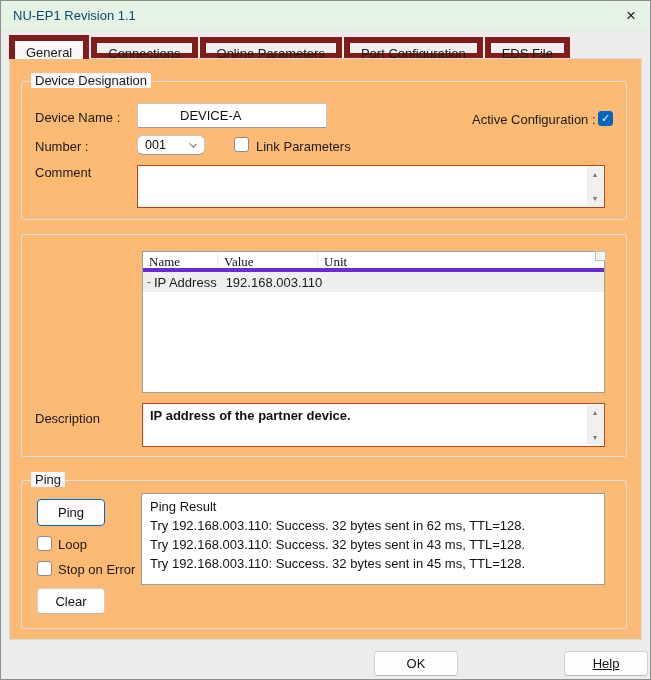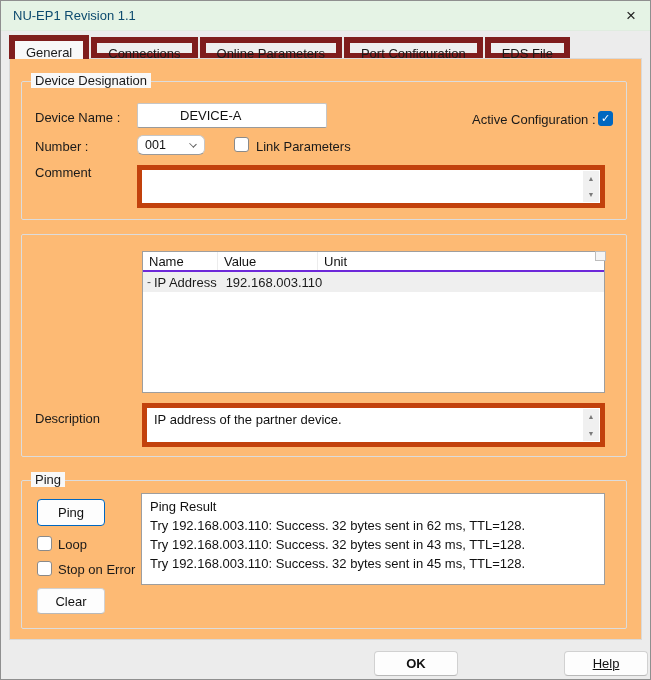--- a/index.html
+++ b/index.html
@@ -78,34 +78,34 @@
     border:1px solid #8a8a8a; background:#fff;
   }
   .cb.checked {
     background:#0067c0; border-color:#0067c0; color:#fff;
     display:flex; align-items:center; justify-content:center;
     font-size:11px; line-height:1;
   }
   
   .scrollbox {
     position:absolute; background:#ffffff;
-    border:5px solid #c2410c; font-size:13px; color:#111;
+    border:1px solid #c2410c; font-size:13px; color:#111;font-weight:bold;
   }
   .scrollbox .content { position:absolute; left:7px; top:3px; right:22px; line-height:17px; }
   .vscroll {
     position:absolute; top:1px; bottom:1px; right:1px; width:16px;
     background:#f0f0f0; display:flex; flex-direction:column;
     justify-content:space-between; align-items:center;
   }
   .vscroll .arr { font-size:7px; color:#7a7a7a; padding:4px 0; line-height:1; }
   
   .grid {
     position:absolute; background:#ffffff; border:1px solid #9e9e9e;
   }
-  .grid .hdr { display:flex; height:20px; border-bottom:2px solid #6d28d9; }
+  .grid .hdr { display:flex; height:20px; border-bottom:4px solid #6d28d9;font-family:Liberation Serif, serif; }
   .grid .hdr .hc {
     padding:2px 0 0 6px; font-size:13px; color:#111;
     border-right:1px solid #ececec; white-space:nowrap; overflow:hidden;
   }
   .grid .row { display:flex; height:20px; background:#efefef; align-items:center; }
   .grid .row .tree { color:#555; font-size:12px; padding:0 3px 0 4px; }
   .grid .row .nm { font-size:13px; white-space:nowrap; }
   .grid .row .vl { font-size:13px; white-space:nowrap; padding-left:9px; }
   .corner-sq {
     position:absolute; width:11px; height:10px;
@@ -223,20 +223,20 @@
       <div class="resultbox" style="left:119px; top:12px; width:464px; height:92px;">
         <div>Ping Result</div>
         <div>Try 192.168.003.110: Success. 32 bytes sent in 62 ms, TTL=128.</div>
         <div>Try 192.168.003.110: Success. 32 bytes sent in 43 ms, TTL=128.</div>
         <div>Try 192.168.003.110: Success. 32 bytes sent in 45 ms, TTL=128.</div>
       </div>
     </div>
 
   </div>
 
-  <div class="btn" style="left:373px; top:650px; width:84px; height:25px;font-weight:bold;">
+  <div class="btn" style="left:373px; top:650px; width:84px; height:25px;">
     <span>OK</span>
   </div>
   <div class="btn" style="left:563px; top:650px; width:84px; height:25px;text-decoration:underline;">
     <span>Help</span>
   </div>
 
 </div>
 
 </body></html>

